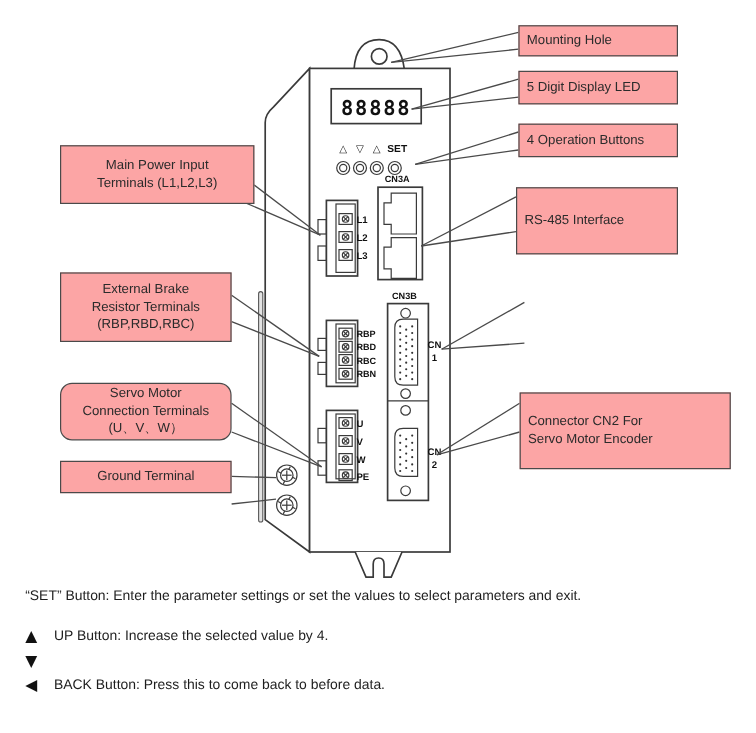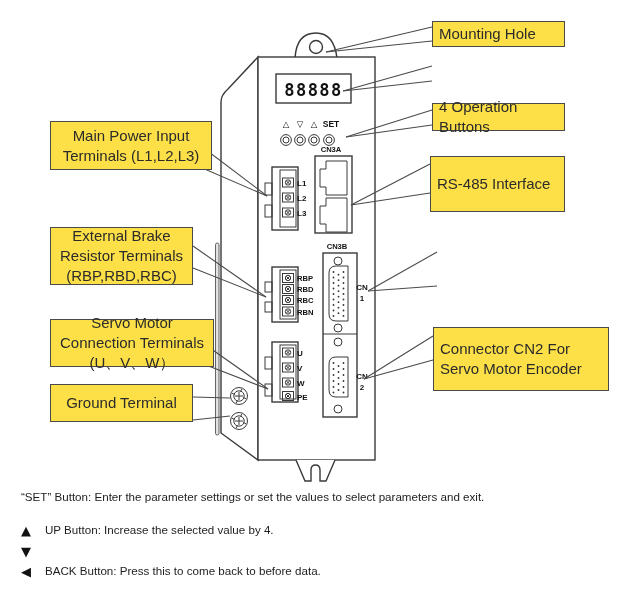--- a/index.html
+++ b/index.html
@@ -2,22 +2,22 @@
 <html><head>
 <meta charset="utf-8">
 <style>
   html,body{margin:0;padding:0;background:#fff;}
   .canvas{
     position:relative;width:630px;height:611px;background:#ffffff;
     font-family:"Liberation Sans","DejaVu Sans",sans-serif;color:#222;overflow:hidden;
   }
   svg{position:absolute;left:0;top:0;}
   .box{
-    position:absolute;box-sizing:border-box;border:1.4px solid #4a4a4a;background:#fde047;
-    display:flex;align-items:center;font-size:15px;line-height:1.32;color:#2b2b2b;
+    position:absolute;box-sizing:border-box;border:1.4px solid #4a4a4a;background:#fca5a5;
+    display:flex;align-items:center;font-size:11px;line-height:1.32;color:#2b2b2b;
     white-space:pre-line;
   }
   .box.center{justify-content:center;text-align:center;padding:2px 3px;}
   .box.leftpad{justify-content:flex-start;text-align:left;padding:2px 6px;}
   .footer{position:absolute;left:21px;top:490px;width:600px;font-size:11.6px;color:#1d1d1d;}
   .footer .setline{margin:0 0 20px 0;}
   .bullet-row{display:flex;align-items:flex-start;margin:0 0 5px 0;}
   .bullet-sym{width:24px;font-size:13px;line-height:1.2;font-family:"DejaVu Sans",sans-serif;color:#111;}
   .bullet-txt{flex:1;line-height:1.25;}
   .stroke{fill:none;stroke:#3a3a3a;stroke-width:1.4;}
@@ -239,26 +239,27 @@
     <line class="leader" x1="433" y1="336" x2="364" y2="379"></line>
     <line class="leader" x1="433" y1="360" x2="364" y2="379"></line>
   </g>
 </svg>
 
 <div class="box center" style="left:50px;top:121px;width:162px;height:49px;">Main Power Input
 Terminals (L1,L2,L3)</div>
 <div class="box center" style="left:50px;top:227px;width:143px;height:58px;">External Brake
 Resistor Terminals
 (RBP,RBD,RBC)</div>
-<div class="box center" style="left:50px;top:319px;width:164px;height:48px;">Servo Motor
+<div class="box center" style="left:50px;top:319px;width:143px;height:48px;border-radius:10px;">Servo Motor
 Connection Terminals
 (U、V、W）</div>
-<div class="box center" style="left:50px;top:384px;width:143px;height:38px;">Ground Terminal</div>
+<div class="box center" style="left:50px;top:384px;width:143px;height:27px;">Ground Terminal</div>
 
 <div class="box leftpad" style="left:432px;top:21px;width:133px;height:26px;">Mounting Hole</div>
+<div class="box leftpad" style="left:432px;top:59px;width:133px;height:28px;">5 Digit Display LED</div>
 <div class="box leftpad" style="left:432px;top:103px;width:133px;height:28px;">4 Operation Buttons</div>
 <div class="box leftpad" style="left:430px;top:156px;width:135px;height:56px;">RS-485 Interface</div>
 <div class="box leftpad" style="left:433px;top:327px;width:176px;height:64px;">Connector CN2 For
 Servo Motor Encoder</div>
 
 <div class="footer">
   <p class="setline">“SET” Button: Enter the parameter settings or set the values to select parameters and exit.</p>
   <div class="bullet-row">
     <span class="bullet-sym">▲</span>
     <span class="bullet-txt">UP Button: Increase the selected value by 4.</span>

